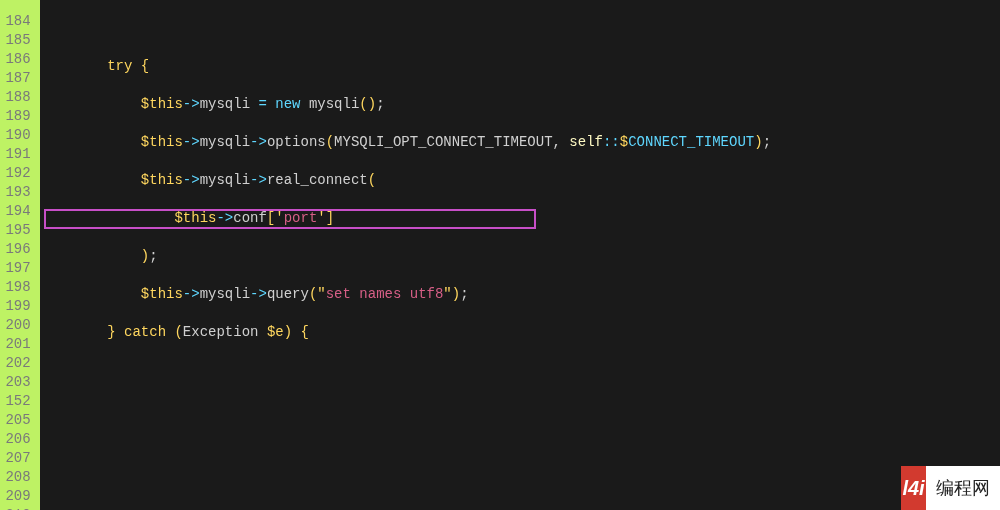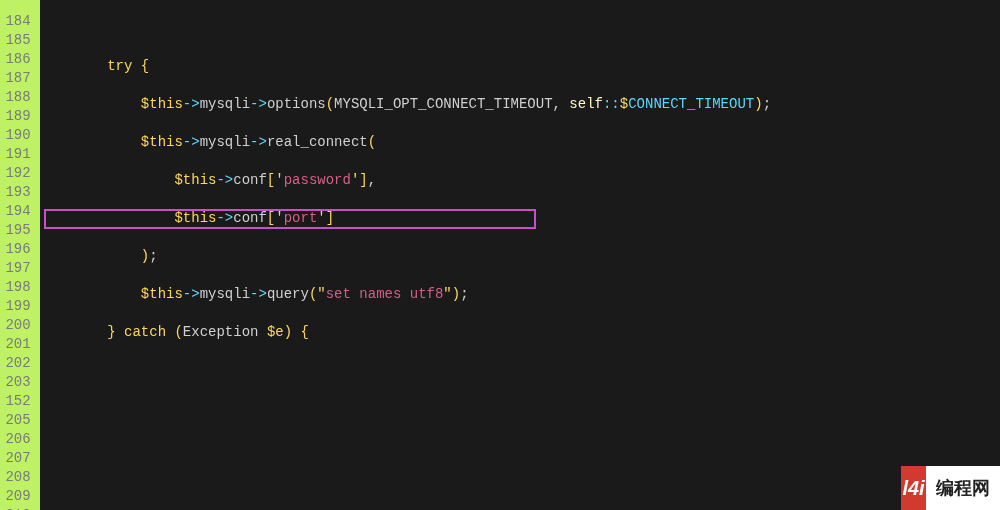--- a/index.html
+++ b/index.html
@@ -16,21 +16,21 @@
   .paren{color:#ffd75f}
   .str{color:#d75f87}
   .strq{color:#ffd75f}
   .self{color:#fef9c3}
   .dcolon{color:#5fd7ff}
   .arrow{color:#5fd7ff}
   .new{color:#5fd7ff}
   .ex{color:#d0d0d0}
   .logo{position:absolute;right:0;bottom:0;height:44px;display:flex;align-items:stretch}
   .logo-red{background:#d23a2f;width:25px;display:flex;align-items:center;justify-content:center;color:#fff;font-weight:bold;font-size:20px;font-style:italic;font-family:Arial,sans-serif}
-  .logo-wht{background:#fff;color:#222;padding:0 10px;display:flex;align-items:center;font-weight:bold;font-size:18px;font-family:"Microsoft YaHei",Arial,sans-serif}
+  .logo-wht{background:#fff;color:#222;padding:0 10px;display:flex;align-items:center;font-weight:normal;font-size:18px;font-family:"Microsoft YaHei",Arial,sans-serif}
 </style>
 </head>
 <body>
 
 <div class="editor">
   <div class="gutter">
     <div class="line">184</div>
     <div class="line">185</div>
     <div class="line">186</div>
     <div class="line">187</div>
@@ -54,23 +54,23 @@
     <div class="line">205</div>
     <div class="line">206</div>
     <div class="line">207</div>
     <div class="line">208</div>
     <div class="line">209</div>
     <div class="line">210</div>
   </div>
   <div class="code">
 <div class="line"> </div>
 <div class="line"><span>        </span><span class="kw">try</span><span> </span><span class="paren">{</span></div>
+<div class="line"><span>            </span><span class="var">$this</span><span class="arrow">-&gt;</span><span>mysqli </span><span class="op">=</span><span> </span><span class="new">new</span><span> </span><span>mysqli</span><span class="paren">()</span><span>;</span></div>
 <div class="line"><span>            </span><span class="var">$this</span><span class="arrow">-&gt;</span><span>mysqli</span><span class="arrow">-&gt;</span><span>options</span><span class="paren">(</span><span>MYSQLI_OPT_CONNECT_TIMEOUT</span><span>, </span><span class="self">self</span><span class="dcolon">::</span><span class="paren">$</span><span class="new">CONNECT_TIMEOUT</span><span class="paren">)</span><span>;</span></div>
 <div class="line"><span>            </span><span class="var">$this</span><span class="arrow">-&gt;</span><span>mysqli</span><span class="arrow">-&gt;</span><span>real_connect</span><span class="paren">(</span></div>
-<div class="line"><span>                </span><span class="var">$this</span><span class="arrow">-&gt;</span><span>conf</span><span class="paren">[</span><span class="strq">'</span><span class="str">password</span><span class="strq">'</span><span class="paren">]</span><span>,</span></div>
 <div class="line"><span>                </span><span class="var">$this</span><span class="arrow">-&gt;</span><span>conf</span><span class="paren">[</span><span class="strq">'</span><span class="str">port</span><span class="strq">'</span><span class="paren">]</span></div>
 <div class="line"><span>            </span><span class="paren">)</span><span>;</span></div>
 <div class="line"><span>            </span><span class="var">$this</span><span class="arrow">-&gt;</span><span>mysqli</span><span class="arrow">-&gt;</span><span>query</span><span class="paren">(</span><span class="strq">"</span><span class="str">set names utf8</span><span class="strq">"</span><span class="paren">)</span><span>;</span></div>
 <div class="line"><span>        </span><span class="paren">}</span><span> </span><span class="kw">catch</span><span> </span><span class="paren">(</span><span class="ex">Exception </span><span class="var">$e</span><span class="paren">)</span><span> </span><span class="paren">{</span></div>
 
 
 
 
 
 

